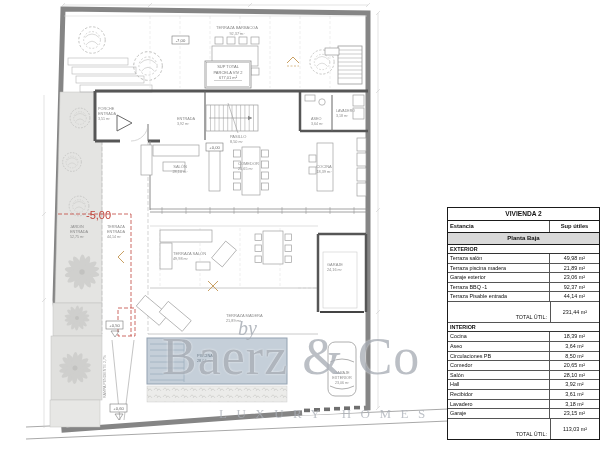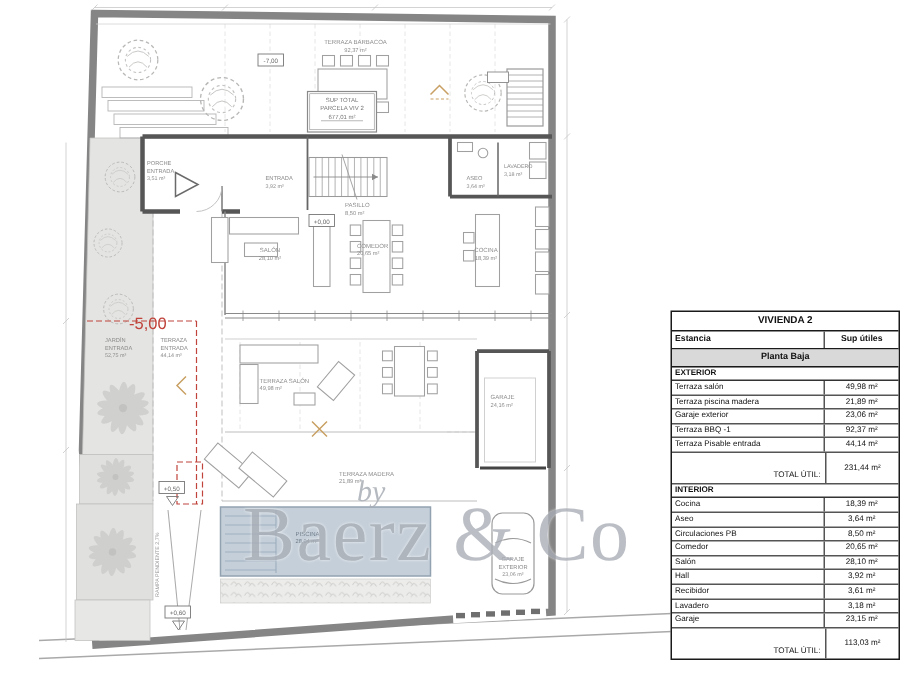--- a/index.html
+++ b/index.html
@@ -402,20 +402,21 @@
     <text x="342" y="374" text-anchor="middle" font-size="3.8">GARAJE</text>
     <text x="342" y="379" text-anchor="middle" font-size="3.8">EXTERIOR</text>
     <text x="342" y="384" text-anchor="middle" font-size="3.6">23,06 m²</text>
   </g>
 
   <text transform="translate(106,398) rotate(-90)" font-size="3.6" fill="#9a9a9a">RAMPA PENDIENTE 2,7%</text>
 </svg>
 
 <div class="wm wm-by">by</div>
 <div class="wm wm-brand">Baerz &amp; Co</div>
+<div class="wm wm-tag">LUXURY HOMES</div>
 
 <div class="area-table">
   <div class="t-title">VIVIENDA 2</div>
   <div class="t-colhdr">
     <div class="tl">Estancia</div>
     <div class="trc">Sup útiles</div>
   </div>
   <div class="t-floor">Planta Baja</div>
 
   <div class="t-sec">EXTERIOR</div>

